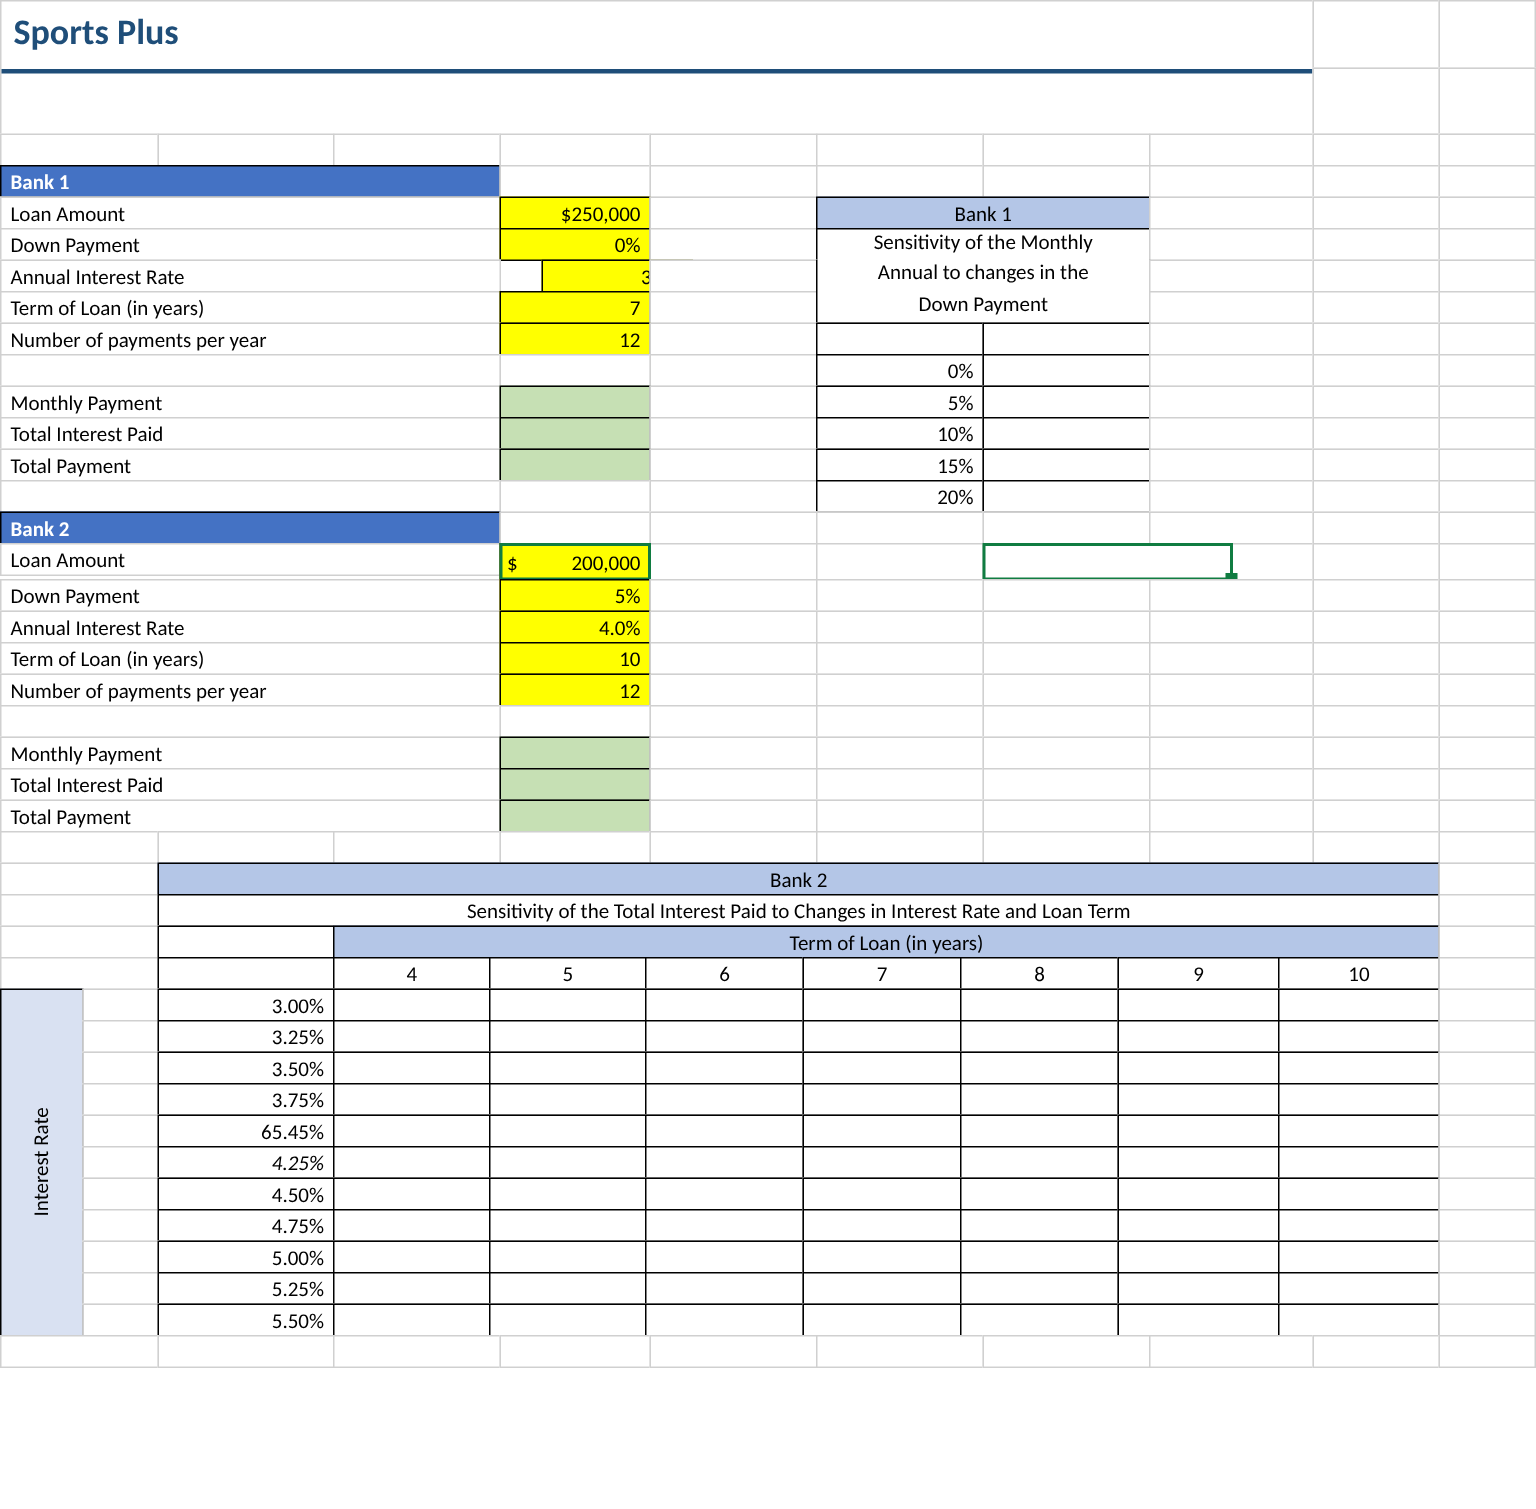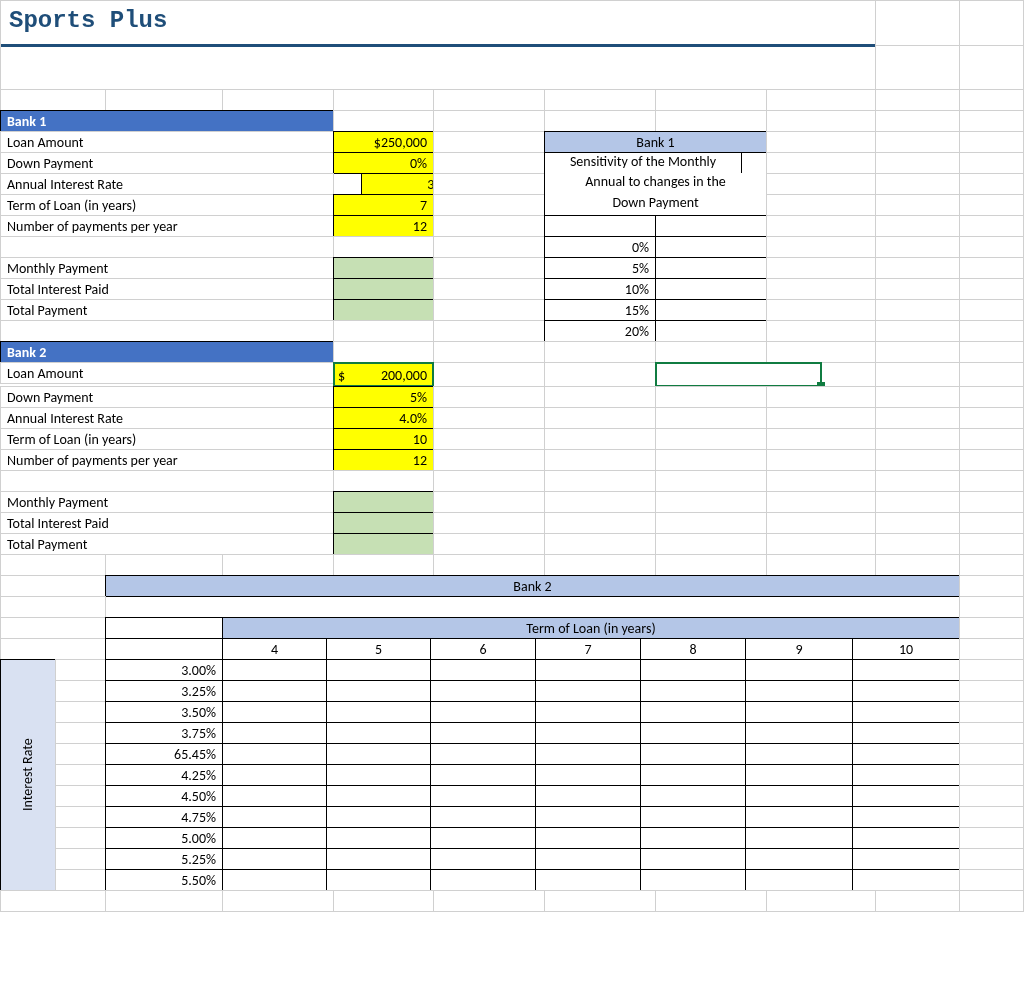--- a/index.html
+++ b/index.html
@@ -33,21 +33,20 @@
     width: 876px;
     border: 1px solid #d0d0d0;
     border-bottom: none;
   }
   .title {
     font-size: 24px;
     font-weight: bold;
     color: #1f4e79;
     padding: 6px 8px 10px 8px;
     border-bottom: 3px solid #1f4e79;
-    font-family: Liberation Mono, monospace;
   }
   .subtitle-wrap {
     border-bottom: 4px solid #bdd7ee;
     padding-bottom: 0;
   }
   .subtitle {
     font-size: 18px;
     font-weight: bold;
     color: #1f4e79;
     text-align: center;
@@ -173,21 +172,21 @@
   <div class="cell blank" style="left:433px;top:131px;width:112px;"></div>
 
   <div class="cell b1-hdr" style="left:544px;top:131px;width:223px;">Bank 1</div>
   <div class="cell blank" style="left:766px;top:131px;width:110px;"></div>
   <div class="cell blank" style="left:875px;top:131px;width:85px;"></div>
   <div class="cell blank" style="left:959px;top:131px;width:65px;"></div>
 
   <div class="cell label" style="left:0;top:152px;width:334px;">Down Payment</div>
   <div class="cell yellow" style="left:333px;top:152px;width:101px;">0%</div>
   <div class="cell blank" style="left:433px;top:152px;width:112px;"></div>
-  <div class="cell b1-sub" style="left:544px;top:152px;width:198px;border-bottom:none;">Sensitivity of the Monthly</div>
+  <div class="cell b1-sub" style="left:544px;top:152px;width:223px;border-bottom:none;">Sensitivity of the Monthly</div>
   <div class="cell blank" style="left:766px;top:152px;width:110px;"></div>
   <div class="cell blank" style="left:875px;top:152px;width:85px;"></div>
   <div class="cell blank" style="left:959px;top:152px;width:65px;"></div>
 
   <div class="cell label" style="left:0;top:173px;width:334px;">Annual Interest Rate</div>
   <div class="cell yellow" style="left:333px;top:173px;width:101px;margin-left:28px;">3.5%</div>
   <div class="cell blank" style="left:433px;top:173px;width:112px;"></div>
   <div class="cell b1-sub" style="left:544px;top:173px;width:223px;border-top:none;border-bottom:none;">Annual to changes in the</div>
   <div class="cell blank" style="left:766px;top:173px;width:110px;"></div>
   <div class="cell blank" style="left:875px;top:173px;width:85px;"></div>
@@ -363,20 +362,21 @@
   <div class="cell blank" style="left:655px;top:554px;width:112px;"></div>
   <div class="cell blank" style="left:766px;top:554px;width:110px;"></div>
   <div class="cell blank" style="left:875px;top:554px;width:85px;"></div>
   <div class="cell blank" style="left:959px;top:554px;width:65px;"></div>
 
   <div class="cell blank" style="left:0;top:575px;width:106px;"></div>
   <div class="cell b2hdr" style="left:105px;top:575px;width:855px;">Bank 2</div>
   <div class="cell blank" style="left:959px;top:575px;width:65px;"></div>
 
   <div class="cell blank" style="left:0;top:596px;width:106px;"></div>
+  <div class="cell b2sub" style="left:105px;top:596px;width:855px;">Sensitivity of the Total Interest Paid to Changes in Interest Rate and Loan Term</div>
   <div class="cell blank" style="left:959px;top:596px;width:65px;"></div>
 
   <div class="cell blank" style="left:0;top:617px;width:106px;"></div>
   <div class="cell b2r-cell" style="left:105px;top:617px;width:118px;"></div>
   <div class="cell b2term" style="left:222px;top:617px;width:738px;">Term of Loan (in years)</div>
   <div class="cell blank" style="left:959px;top:617px;width:65px;"></div>
 
   <div class="cell blank" style="left:0;top:638px;width:106px;"></div>
   <div class="cell b2r-cell" style="left:105px;top:638px;width:118px;"></div>
   <div class="cell b2col" style="left:222px;top:638px;width:105px;">4</div>
@@ -439,21 +439,21 @@
   <div class="cell b2r-cell" style="left:222px;top:743px;width:105px;"></div>
   <div class="cell b2r-cell" style="left:326px;top:743px;width:105px;"></div>
   <div class="cell b2r-cell" style="left:430px;top:743px;width:106px;"></div>
   <div class="cell b2r-cell" style="left:535px;top:743px;width:106px;"></div>
   <div class="cell b2r-cell" style="left:640px;top:743px;width:106px;"></div>
   <div class="cell b2r-cell" style="left:745px;top:743px;width:108px;"></div>
   <div class="cell b2r-cell" style="left:852px;top:743px;width:108px;"></div>
   <div class="cell blank" style="left:959px;top:743px;width:65px;"></div>
 
   <div class="cell blank" style="left:55px;top:764px;width:51px;"></div>
-  <div class="cell b2r-lab" style="left:105px;top:764px;width:118px;">4.25%</div>
+  <div class="cell b2r-lab" style="left:105px;top:764px;width:118px;font-style:italic;">4.25%</div>
   <div class="cell b2r-cell" style="left:222px;top:764px;width:105px;"></div>
   <div class="cell b2r-cell" style="left:326px;top:764px;width:105px;"></div>
   <div class="cell b2r-cell" style="left:430px;top:764px;width:106px;"></div>
   <div class="cell b2r-cell" style="left:535px;top:764px;width:106px;"></div>
   <div class="cell b2r-cell" style="left:640px;top:764px;width:106px;"></div>
   <div class="cell b2r-cell" style="left:745px;top:764px;width:108px;"></div>
   <div class="cell b2r-cell" style="left:852px;top:764px;width:108px;"></div>
   <div class="cell blank" style="left:959px;top:764px;width:65px;"></div>
 
   <div class="cell blank" style="left:55px;top:785px;width:51px;"></div>

